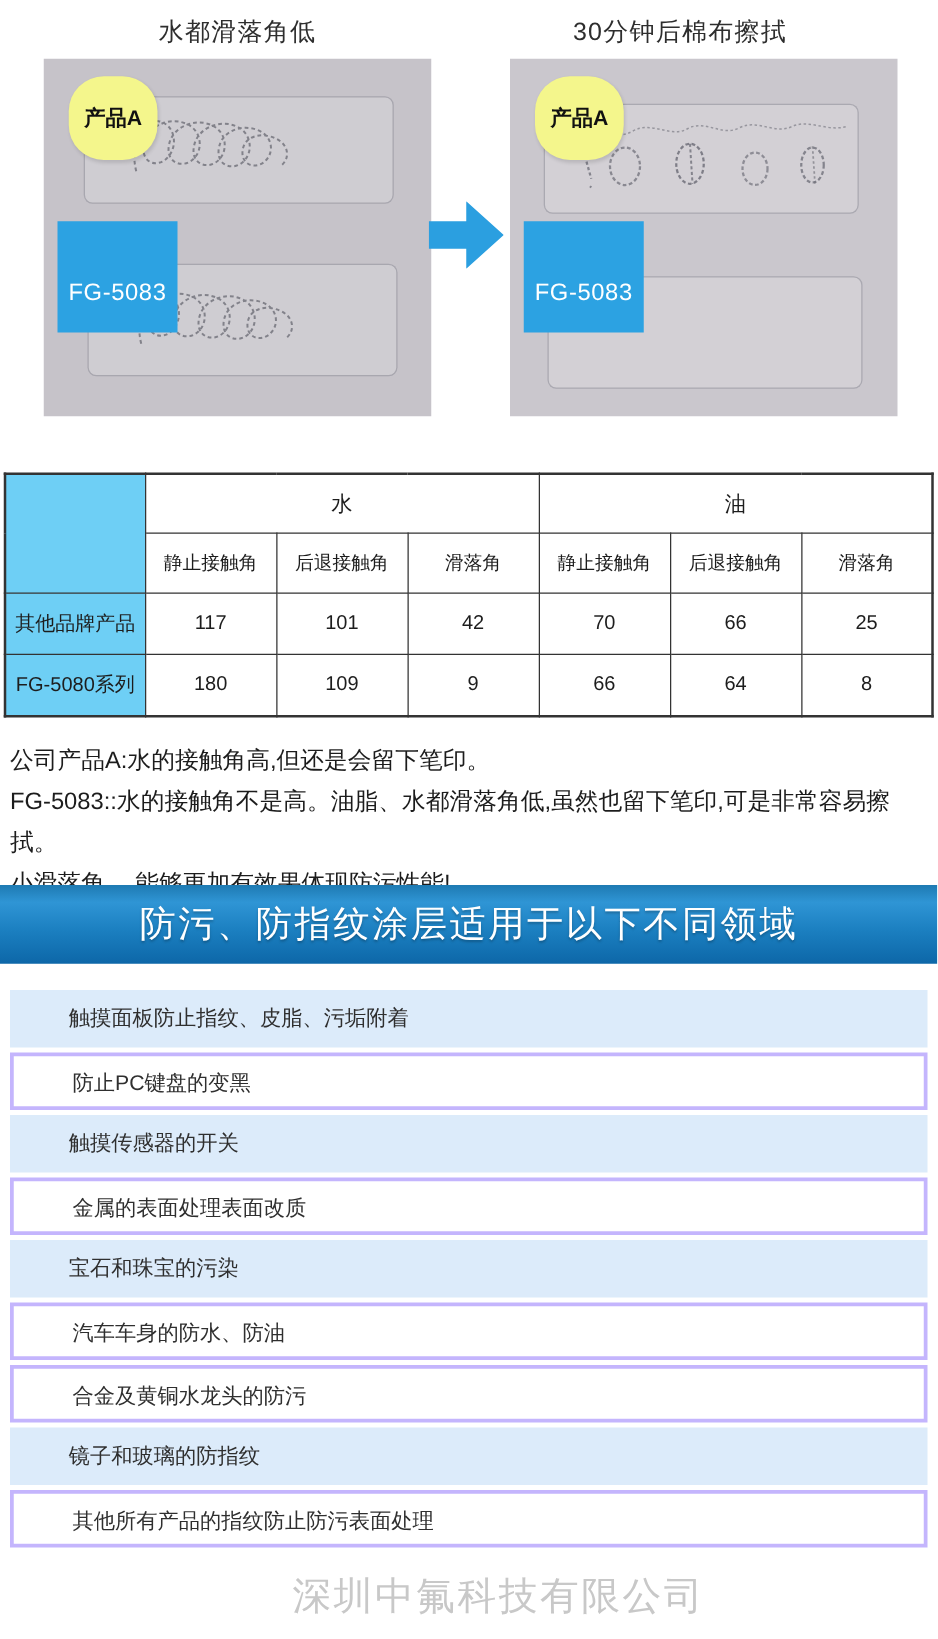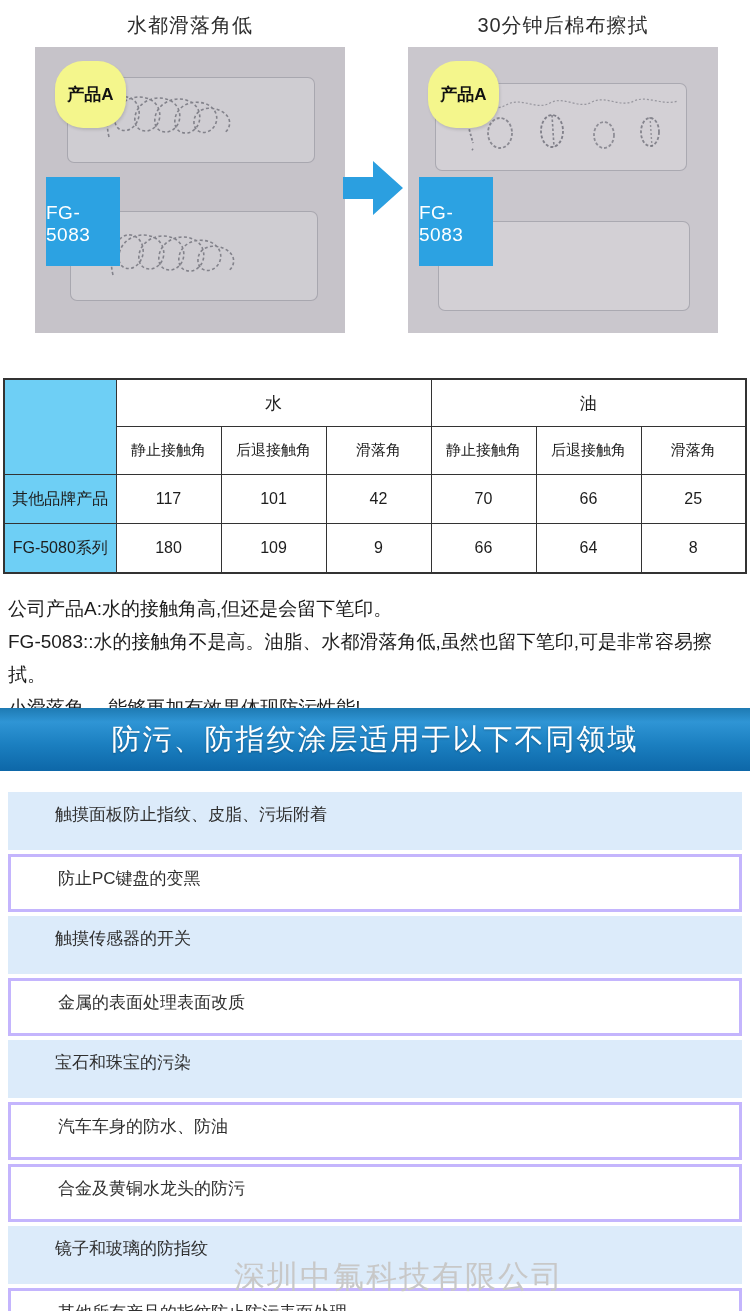--- a/index.html
+++ b/index.html
@@ -2,41 +2,41 @@
 <html><head>
 <meta charset="utf-8">
 <style>
   html,body{margin:0;padding:0;background:#fff;}
   .page{position:relative;width:750px;height:1311px;background:#ffffff;overflow:hidden;
         font-family:"Liberation Sans",sans-serif;color:#222;}
 
   
   .photo-title{position:absolute;top:12px;font-size:20px;color:#2e2e2e;text-align:center;letter-spacing:1px;}
   .photo-title.left{left:35px;width:310px;}
-  .photo-title.right{left:408px;width:310px;}
+  .photo-title.right{left:389px;width:310px;}
 
   .photo{position:absolute;top:47px;width:310px;height:286px;}
   .photo.left{left:35px;background:#c6c3c9;}
   .photo.right{left:408px;background:#cac7cd;}
 
   .slide{position:absolute;border:1px solid rgba(105,105,118,.38);border-radius:7px;
          background:rgba(255,255,255,.17);}
   .slide.s1{left:32px;top:30px;width:246px;height:84px;}
   .slide.s2{left:35px;top:164px;width:246px;height:88px;}
   .photo.right .slide.s1{left:27px;top:36px;width:250px;height:86px;}
   .photo.right .slide.s2{left:30px;top:174px;width:250px;height:88px;}
 
   .scribble{position:absolute;left:68px;top:40px;width:180px;height:60px;}
   .scribble.low{top:178px;left:72px;}
   .residue{position:absolute;left:44px;top:40px;width:236px;height:72px;}
 
   .sticky-note{position:absolute;left:20px;top:14px;width:71px;height:67px;background:#f4f68c;
                box-shadow:1px 2px 3px rgba(0,0,0,.12);display:flex;align-items:center;justify-content:center;
                font-size:17px;font-weight:bold;color:#111;border-radius:28px;}
-  .product-label{position:absolute;left:11px;top:130px;width:74px;height:89px;background:#2ca2e2;
+  .product-label{position:absolute;left:11px;top:130px;width:96px;height:89px;background:#2ca2e2;
                  display:flex;align-items:flex-end;justify-content:center;padding-bottom:20px;
                  box-sizing:border-box;color:#fff;font-size:19px;letter-spacing:.5px;}
   .arrow{position:absolute;left:343px;top:161px;width:60px;height:54px;}
 
   
   .angle-table{position:absolute;left:3px;top:378px;width:744px;border-collapse:collapse;
                table-layout:fixed;border:2px solid #333;}
   .angle-table td{border:1px solid #333;text-align:center;vertical-align:middle;background:#fff;
                   font-size:16px;color:#1d1d1d;padding:0;}
   .angle-table col.c0{width:112px;}
@@ -51,21 +51,21 @@
 
   
   .banner{position:absolute;left:0;top:708px;width:750px;height:63px;
           background:linear-gradient(180deg,#1e7ab2 0%,#2f95d5 22%,#1b7fc0 58%,#0d67a8 100%);
           display:flex;align-items:center;justify-content:center;}
   .banner span{color:#fff;font-size:29px;font-weight:normal;letter-spacing:2px;
                text-shadow:0 1px 2px rgba(0,0,0,.25);}
 
   
   .app-list{position:absolute;left:8px;top:792px;width:734px;}
-  .app-item{height:58px;line-height:46px;margin-bottom:4px;padding-left:47px;
+  .app-item{height:46px;line-height:46px;margin-bottom:4px;padding-left:47px;
             font-size:17px;color:#2f2f2f;box-sizing:border-box;}
   .app-item.alt{background:#dcebfa;}
   .app-item.plain{background:#ffffff;border:3px solid #c4b5fd;line-height:44px;}
 
   
   .watermark{position:absolute;left:0;top:1256px;width:750px;text-align:center;
              font-size:31px;color:#c8c8c8;letter-spacing:2px;pointer-events:none;padding-left:24px;}
 </style>
 </head>
 <body>

